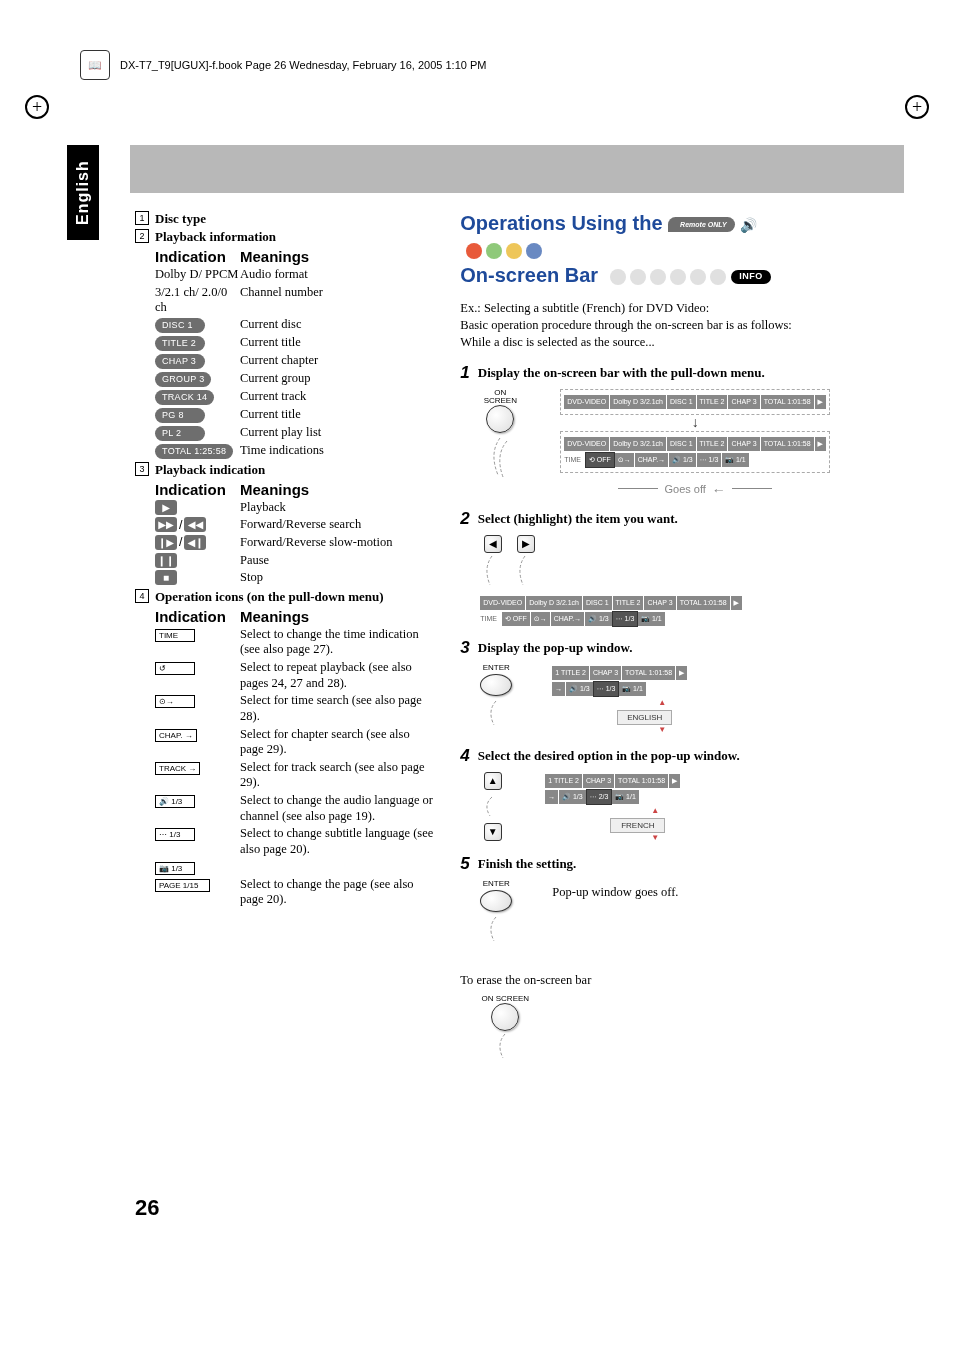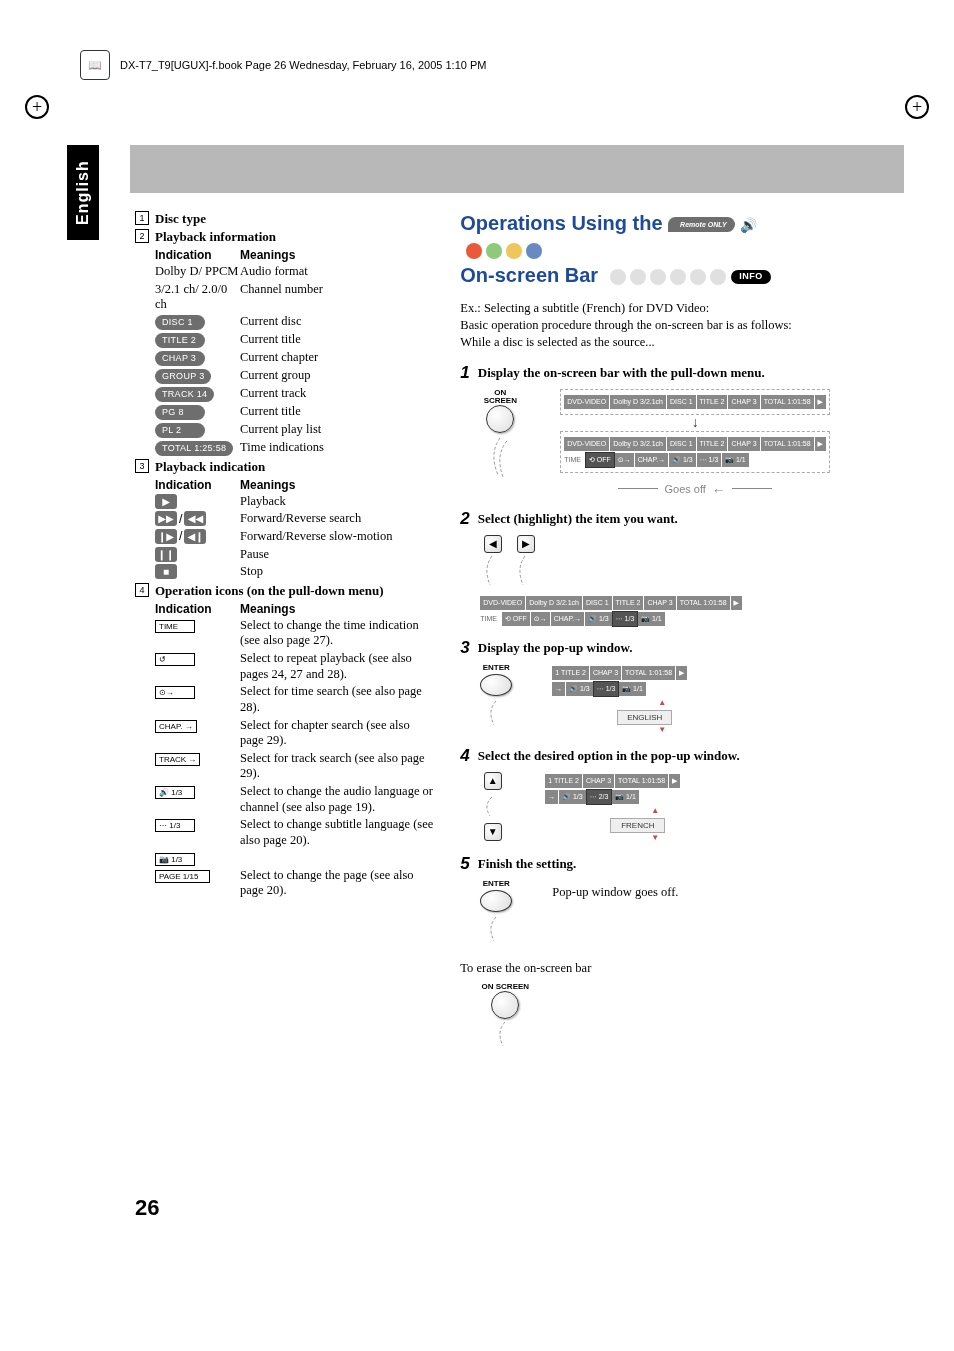--- a/index.html
+++ b/index.html
@@ -82,21 +82,21 @@
       flex-shrink: 0;
     }
     .sect-title {
       font-weight: bold;
       font-size: 13px;
     }
     .subhead {
       display: flex;
       font-weight: bold;
       font-family: Arial, sans-serif;
-      font-size: 12px;
+      font-size: 15px;
       margin: 2px 0;
     }
     .subhead .c1 { width: 85px; margin-left: 20px; }
     .subhead .c2 { flex: 1; }
     
     .trow {
       display: flex;
       align-items: flex-start;
       margin: 2px 0;
       font-size: 12.5px;
@@ -231,21 +231,21 @@
       border:1px solid #333;
       border-radius:50%;
       background: radial-gradient(circle at 35% 35%, #fff, #ddd);
       box-shadow: 1px 1px 2px rgba(0,0,0,.3);
     }
     .remote-press {
       display: flex;
       align-items: flex-start;
       gap: 40px;
     }
-    .remote-press-col { display:flex; flex-direction:column; align-items:center;font-weight:bold;}
+    .remote-press-col { display:flex; flex-direction:column; align-items:center;}
     .small-arrow {
       width:18px;height:18px;
       border:1px solid #333;
       display:flex;align-items:center;justify-content:center;
       border-radius:3px;
       background: radial-gradient(circle at 35% 35%, #fff, #ddd);
       font-size:10px;
     }
     
     .osd-bar {
@@ -636,21 +636,21 @@
       <div class="remote-press-col" style="gap:2px;">
         <div class="btn-label">ENTER</div>
         <span class="enter-btn"></span>
         <svg width="25" height="30">
             <path d="M12 3 Q3 13 10 27" stroke="#999" fill="none" stroke-dasharray="3 2"></path>
           </svg>
       </div>
       <p style="padding-top:4px;">Pop-up window goes off.</p>
     </div>
 
-    <p class="bold" style="margin-top:16px;">To erase the on-screen bar</p>
+    <p class="bold" style="margin-top:28px;">To erase the on-screen bar</p>
     <div class="figure">
       <div class="remote-press-col" style="width:50px;">
         <div class="btn-label">ON SCREEN</div>
         <span class="onscreen-btn"></span>
         <svg width="25" height="30">
             <path d="M12 3 Q3 13 10 27" stroke="#999" fill="none" stroke-dasharray="3 2"></path>
           </svg>
       </div>
     </div>
   </div>

